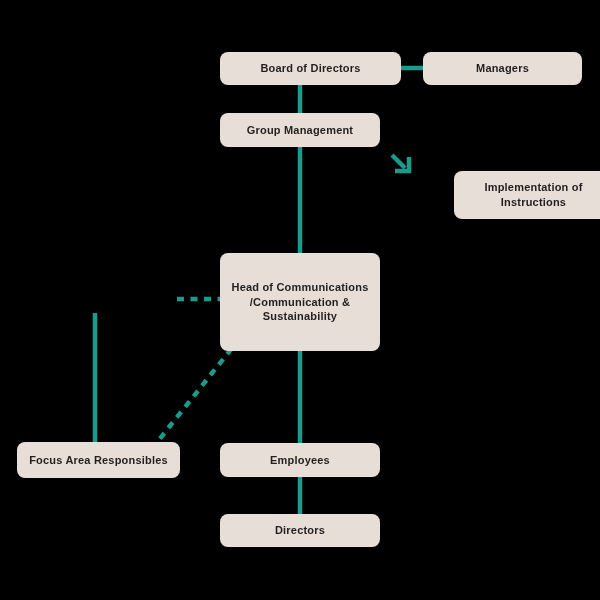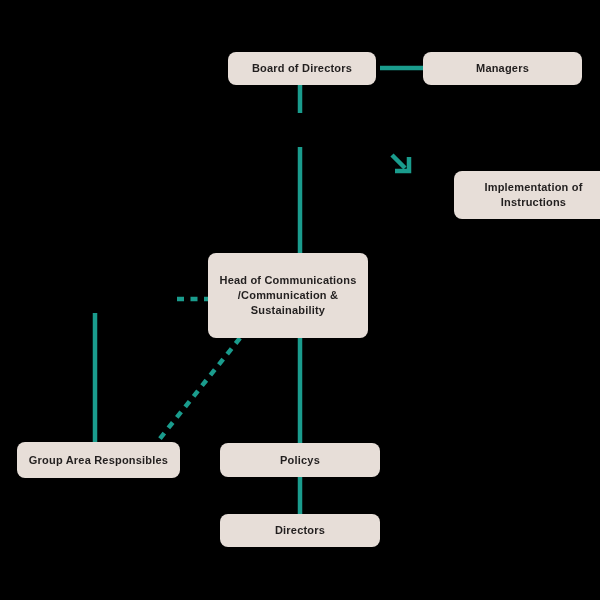--- a/index.html
+++ b/index.html
@@ -31,25 +31,25 @@
     justify-content: center;
     text-align: center;
     font-weight: 700;
     font-size: 11px;
     line-height: 1.35;
     letter-spacing: 0.2px;
     white-space: pre-line;
     box-sizing: border-box;
     padding: 2px 6px;
   }
-  .n-board         { left: 220px; top:  52px; width: 148px; height: 33px; margin-left: 8px; }
+  .n-board         { left: 220px; top:  52px; width: 181px; height: 33px; }
   .n-policys       { left: 423px; top:  52px; width: 159px; height: 33px; }
   .n-group         { left: 220px; top: 113px; width: 160px; height: 34px; }
   .n-implementation{ left: 423px; top: 171px; width: 159px; height: 48px; margin-left: 31px; }
-  .n-head          { left: 208px; top: 253px; width: 160px; height: 85px; }
+  .n-head          { left: 220px; top: 253px; width: 160px; height: 98px; }
   .n-esg           { left:  15px; top: 278px; width: 162px; height: 35px; }
   .n-focus         { left:  17px; top: 442px; width: 163px; height: 36px; }
   .n-managers      { left: 220px; top: 443px; width: 160px; height: 34px; }
   .n-employees     { left: 220px; top: 514px; width: 160px; height: 33px; }
 </style>
 </head>
 <body>
 
 <div id="stage">
 
@@ -65,28 +65,29 @@
     <g>
       <path d="M392,155 L405,168" stroke-width="4.5"></path>
       <path d="M409,157 L409,171 L395,171" stroke-width="4.5"></path>
     </g>
   </svg>
 
   <div class="node n-board">Board of Directors</div>
 
   <div class="node n-policys">Managers</div>
 
+  <div class="node n-group">Group Management</div>
 
   <div class="node n-implementation">Implementation of
 Instructions</div>
 
   <div class="node n-head">Head of Communications
 /Communication &amp;
 Sustainability</div>
 
 
-  <div class="node n-focus">Group Area Responsibles</div>
+  <div class="node n-focus">Focus Area Responsibles</div>
 
-  <div class="node n-managers">Policys</div>
+  <div class="node n-managers">Employees</div>
 
   <div class="node n-employees">Directors</div>
 
 </div>
 
 </body></html>

